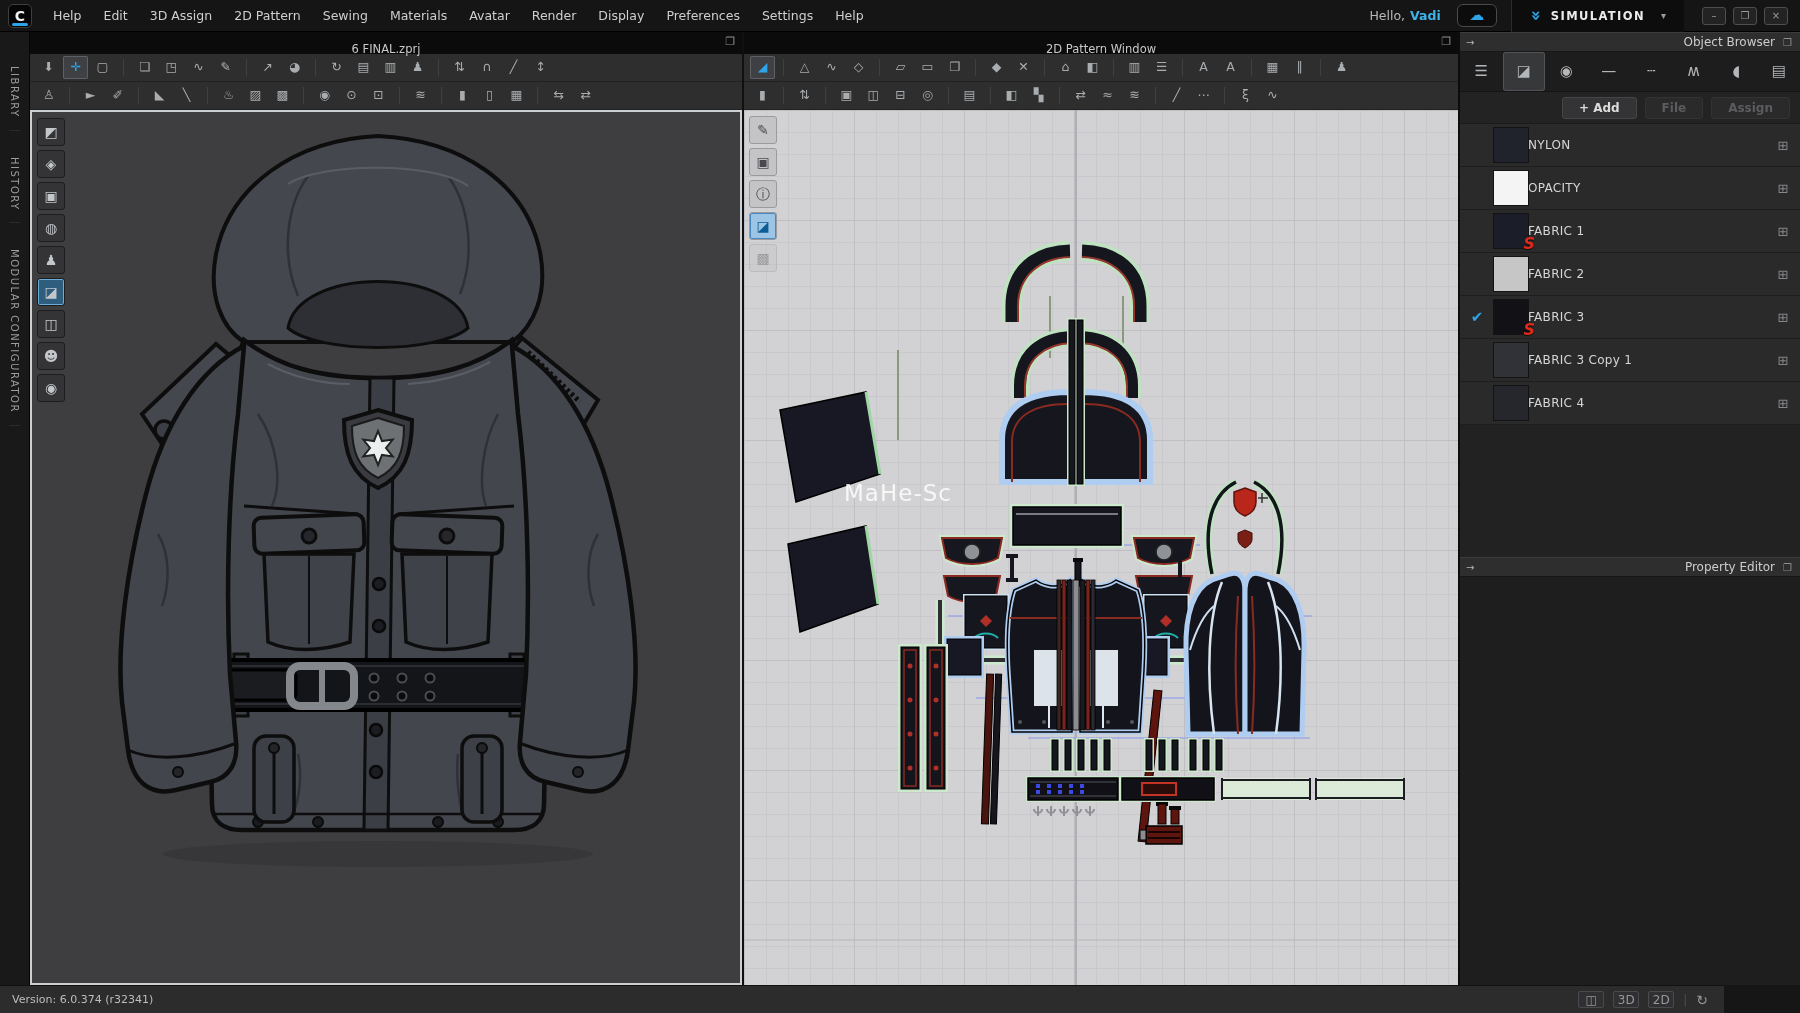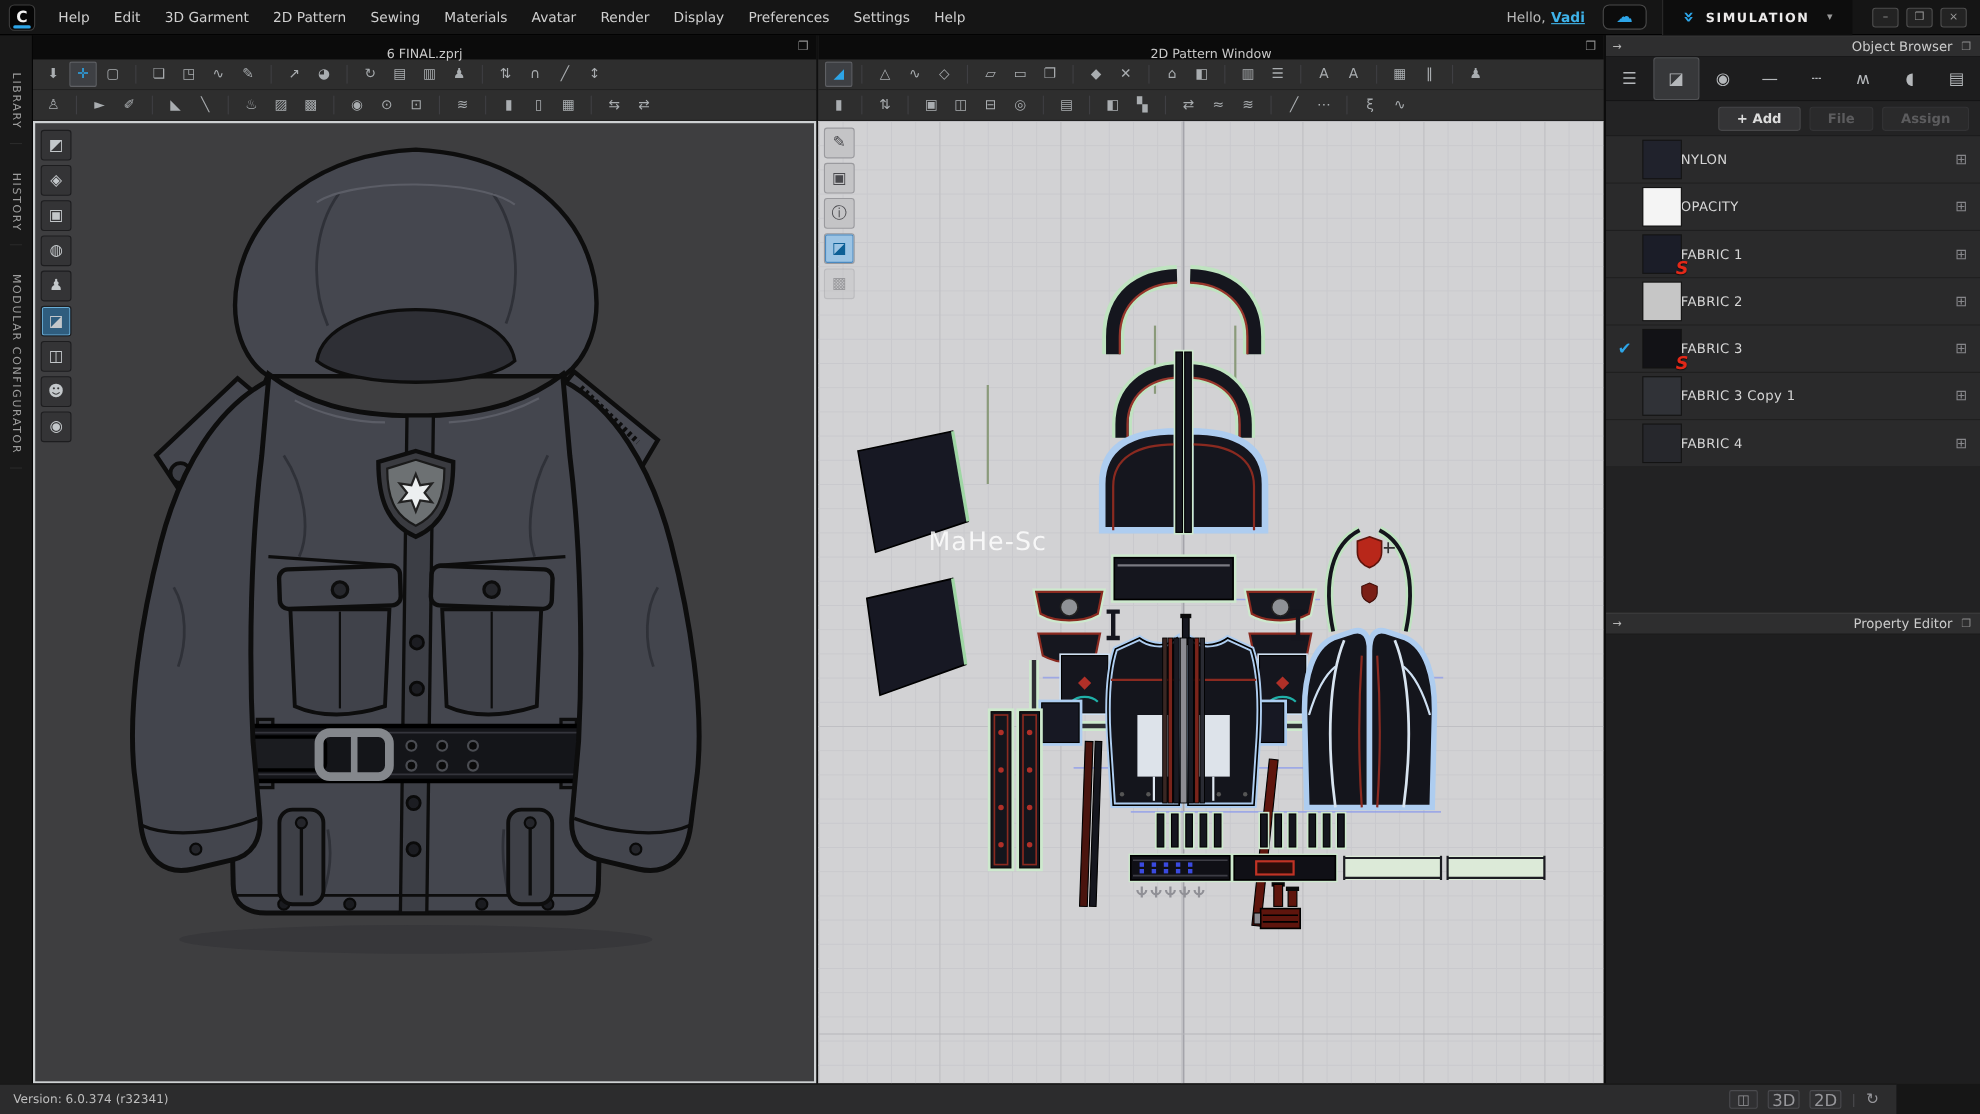--- a/index.html
+++ b/index.html
@@ -11,21 +11,21 @@
   #menubar { position:absolute; left:0; top:0; width:1800px; height:32px;
     background:#151515; border-bottom:1px solid #000; display:flex; align-items:center; z-index:30; }
   .logo { width:24px; height:24px; margin:0 10px 0 8px; background:#060606; border:1px solid #3e3e3e;
     border-radius:5px; position:relative; display:flex; align-items:center; justify-content:center; }
   .logo span { color:#f2f2f2; font-weight:bold; font-size:14px; }
   .logo::after { content:""; position:absolute; left:3px; right:3px; bottom:1px; height:3px;
     background:#2da5e8; border-radius:2px; }
   .menu-item { color:#cfcfcf; font-size:12.5px; padding:0 11px; line-height:31px; cursor:default; }
   .mb-right { margin-left:auto; display:flex; align-items:center; height:100%; }
   .greeting { color:#b9b9b9; font-size:12.5px; }
-  .greeting b { color:#3fb3ea; font-weight:bold; margin-left:5px;text-decoration:underline; }
+  .greeting b { color:#3fb3ea; font-weight:bold; margin-left:5px; }
   .cloud-btn { margin:0 14px 0 16px; width:40px; height:23px; background:#0c0c0c; border:1px solid #4a4a4a;
     border-radius:6px; display:flex; align-items:center; justify-content:center; }
   .cloud-glyph { color:#2da5e8; font-size:15px; line-height:1; }
   .sim-block { height:32px; background:#0d0d0d; border-left:1px solid #2c2c2c; display:flex; align-items:center;
     padding:0 18px; gap:10px; }
   .sim-chevrons { color:#2da5e8; font-size:17px; font-weight:bold; display:inline-block;
     transform:rotate(-90deg); line-height:1; }
   .sim-label { color:#eceaea; font-size:11.5px; font-weight:bold; letter-spacing:1.4px; }
   .sim-caret { color:#9a9a9a; font-size:10px; margin-left:6px; }
   .wctls { display:flex; gap:7px; margin:0 12px 0 18px; }
@@ -108,41 +108,41 @@
   .plusbox { width:34px; color:#86868a; font-size:13px; text-align:center; }
   .ob-filler { height:132px; background:#222223; }
   .pe-filler { flex:1; background:#1e1e1f; }
 
   
   #statusbar { position:absolute; left:0; top:985px; width:1724px; height:28px; background:#2c2c2d;
     border-top:1px solid #111; display:flex; align-items:center; }
   .version { color:#bdbdbd; font-size:11px; padding-left:12px; }
   .sb-right { margin-left:auto; display:flex; align-items:center; gap:9px; padding-right:16px; }
   .sb-btn { min-width:26px; height:17px; border:1px solid #4a4a4e; border-radius:2px; background:#303032;
-    color:#97979b; font-size:15px; display:flex; align-items:center; justify-content:center; padding:0 3px; }
+    color:#97979b; font-size:12px; display:flex; align-items:center; justify-content:center; padding:0 3px; }
   .sb-btn.glyph { font-size:12px; }
   .sb-sep { color:#4c4c50; font-size:12px; }
   .sb-sync { color:#97979b; font-size:14px; }
 </style>
 </head>
 <body>
 
 <div id="root">
 
   <div id="menubar">
     <div class="logo">
       <span>C</span>
     </div>
     <div style="display:flex">
 
         <span class="menu-item">Help</span>
 
         <span class="menu-item">Edit</span>
 
-        <span class="menu-item">3D Garment</span>
+        <span class="menu-item">3D Assign</span>
 
         <span class="menu-item">2D Pattern</span>
 
         <span class="menu-item">Sewing</span>
 
         <span class="menu-item">Materials</span>
 
         <span class="menu-item">Avatar</span>
 
         <span class="menu-item">Render</span>

